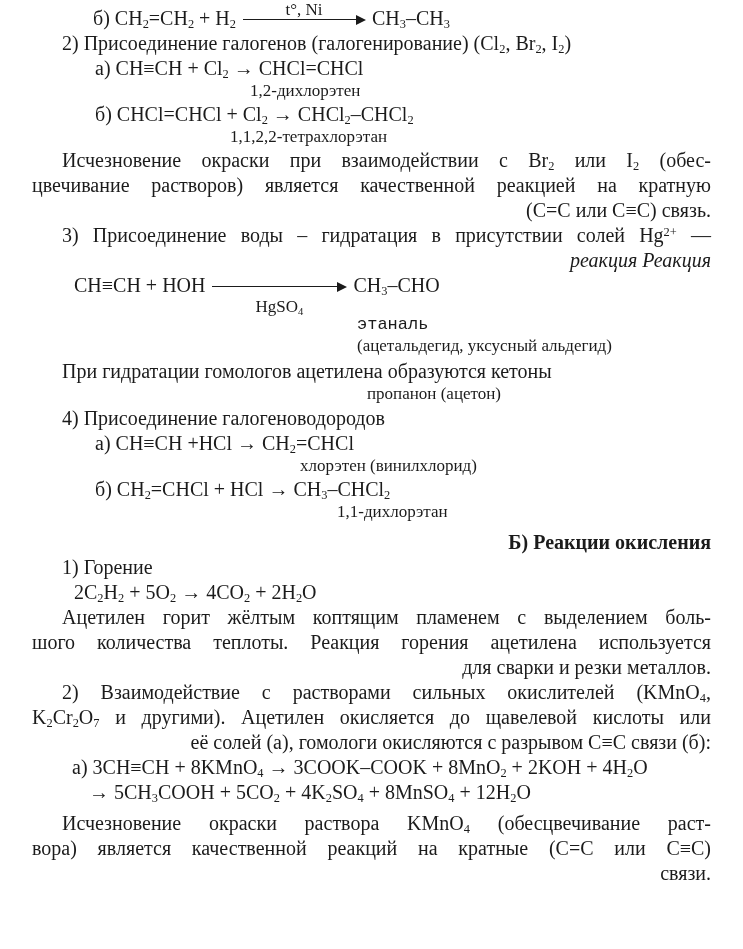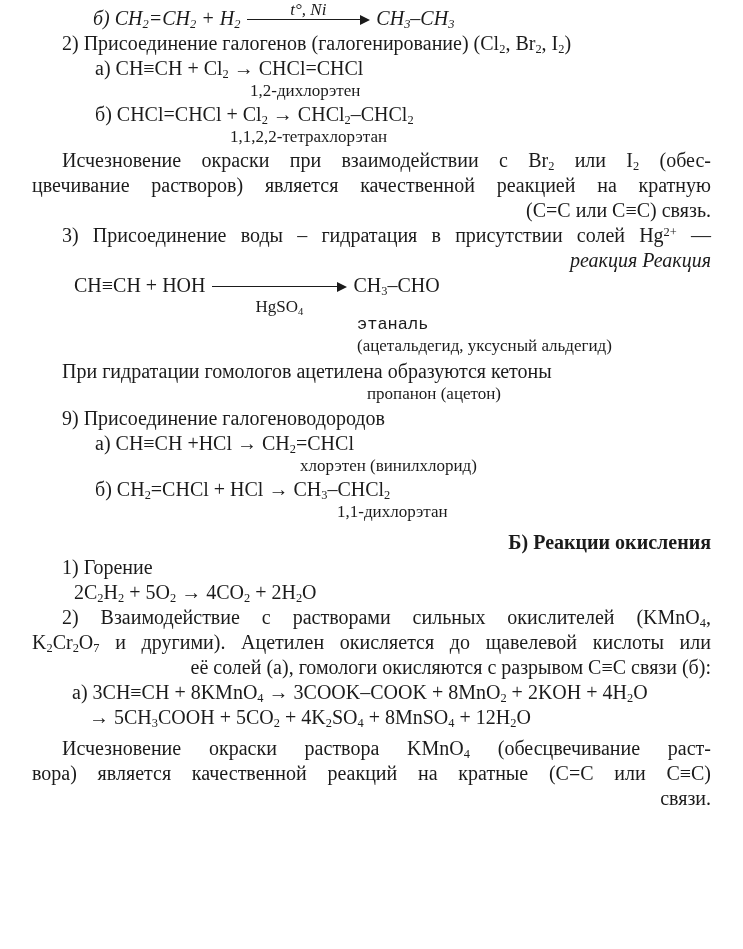--- a/index.html
+++ b/index.html
@@ -35,21 +35,21 @@
   .albl.top{bottom:8px;}
   .albl.bot{top:17px;}
   .mt8{margin-top:8px;text-align:right;}
   .mt6{margin-top:6px;}
 </style>
 </head>
 <body>
 
 <div class="page">
 
-  <div class="eq" style="margin-left:61px;margin-top:2px;font-style:italic;">
+  <div class="eq" style="margin-left:61px;margin-top:2px;">
     <span class="chem">б) CH<sub>2</sub>=CH<sub>2</sub> + H<sub>2</sub></span><span class="rxnarrow" style="width:122px;"><span class="albl top">t°, Ni</span></span><span class="chem">CH<sub>3</sub>–CH<sub>3</sub></span>
   </div>
 
   <div class="line indent">2) Присоединение галогенов (галогенирование) (Cl<sub>2</sub>, Br<sub>2</sub>, I<sub>2</sub>)</div>
 
   <div class="eq" style="margin-left:63px;">а) CH≡CH + Cl<sub>2</sub> → CHCl=CHCl</div>
   <div class="cap" style="margin-left:218px;">1,2-дихлорэтен</div>
 
   <div class="eq" style="margin-left:63px;">б) CHCl=CHCl + Cl<sub>2</sub> → CHCl<sub>2</sub>–CHCl<sub>2</sub></div>
   <div class="cap" style="margin-left:198px;">1,1,2,2-тетрахлорэтан</div>
@@ -68,34 +68,39 @@
   <div class="eq haslbl" style="margin-left:42px;">
     <span class="chem">CH≡CH + HOH</span><span class="rxnarrow" style="width:134px;"><span class="albl bot">HgSO<sub>4</sub></span></span><span class="chem">CH<sub>3</sub>–CHO</span>
   </div>
   <div class="cap" style="margin-left:325px;font-family:Liberation Mono, monospace;">этаналь</div>
   <div class="cap" style="margin-left:325px;margin-bottom:3px;">(ацетальдегид, уксусный альдегид)</div>
 
   <div class="line indent">При гидратации гомологов ацетилена образуются кетоны</div>
 
   <div class="cap" style="margin-left:335px;margin-bottom:2px;">пропанон (ацетон)</div>
 
-  <div class="line indent">9) Присоединение галогеноводородов</div>
+  <div class="line indent">4) Присоединение галогеноводородов</div>
 
   <div class="eq" style="margin-left:63px;">а) CH≡CH +HCl → CH<sub>2</sub>=CHCl</div>
   <div class="cap" style="margin-left:268px;">хлорэтен (винилхлорид)</div>
 
   <div class="eq" style="margin-left:63px;">б) CH<sub>2</sub>=CHCl + HCl → CH<sub>3</sub>–CHCl<sub>2</sub></div>
   <div class="cap" style="margin-left:305px;">1,1-дихлорэтан</div>
 
   <div class="line indent bold mt8">Б) Реакции окисления</div>
 
   <div class="line indent">1) Горение</div>
 
   <div class="eq" style="margin-left:42px;">2C<sub>2</sub>H<sub>2</sub> + 5O<sub>2</sub> → 4CO<sub>2</sub> + 2H<sub>2</sub>O</div>
 
+  <div class="para">
+    <div class="pl indent">Ацетилен горит жёлтым коптящим пламенем с выделением боль-</div>
+    <div class="pl">шого количества теплоты. Реакция горения ацетилена используется</div>
+    <div class="pl last">для сварки и резки металлов.</div>
+  </div>
 
   <div class="para">
     <div class="pl indent">2) Взаимодействие с растворами сильных окислителей (KMnO<sub>4</sub>,</div>
     <div class="pl">K<sub>2</sub>Cr<sub>2</sub>O<sub>7</sub> и другими). Ацетилен окисляется до щавелевой кислоты или</div>
     <div class="pl last">её солей (а), гомологи окисляются с разрывом C≡C связи (б):</div>
   </div>
 
   <div class="eq" style="margin-left:40px;">а) 3CH≡CH + 8KMnO<sub>4</sub> → 3COOK–COOK + 8MnO<sub>2</sub> + 2KOH + 4H<sub>2</sub>O</div>
   <div class="eq" style="margin-left:57px;">→ 5CH<sub>3</sub>COOH + 5CO<sub>2</sub> + 4K<sub>2</sub>SO<sub>4</sub> + 8MnSO<sub>4</sub> + 12H<sub>2</sub>O</div>
 

